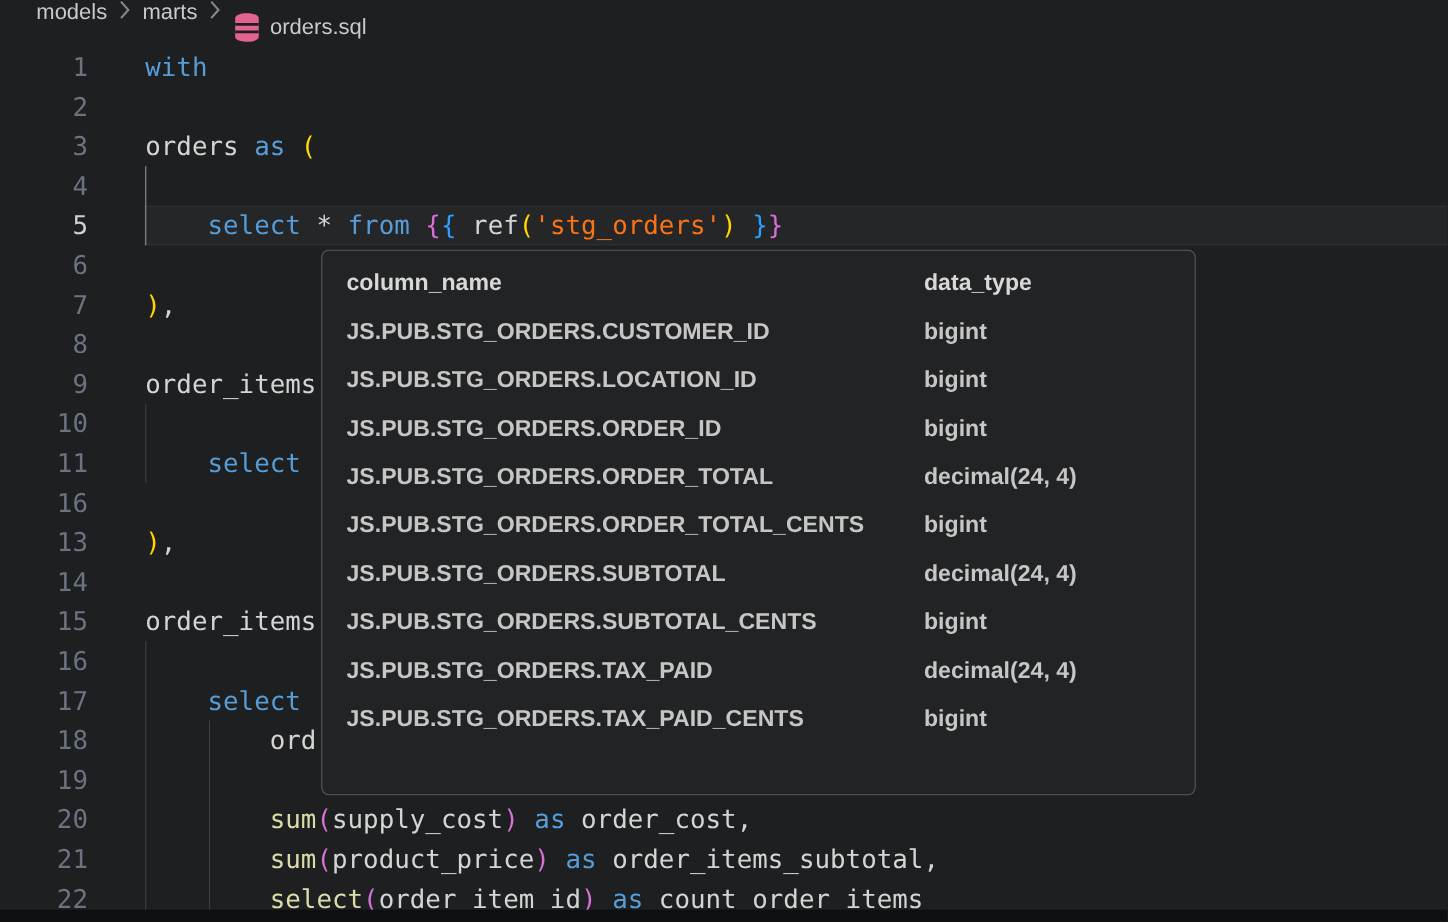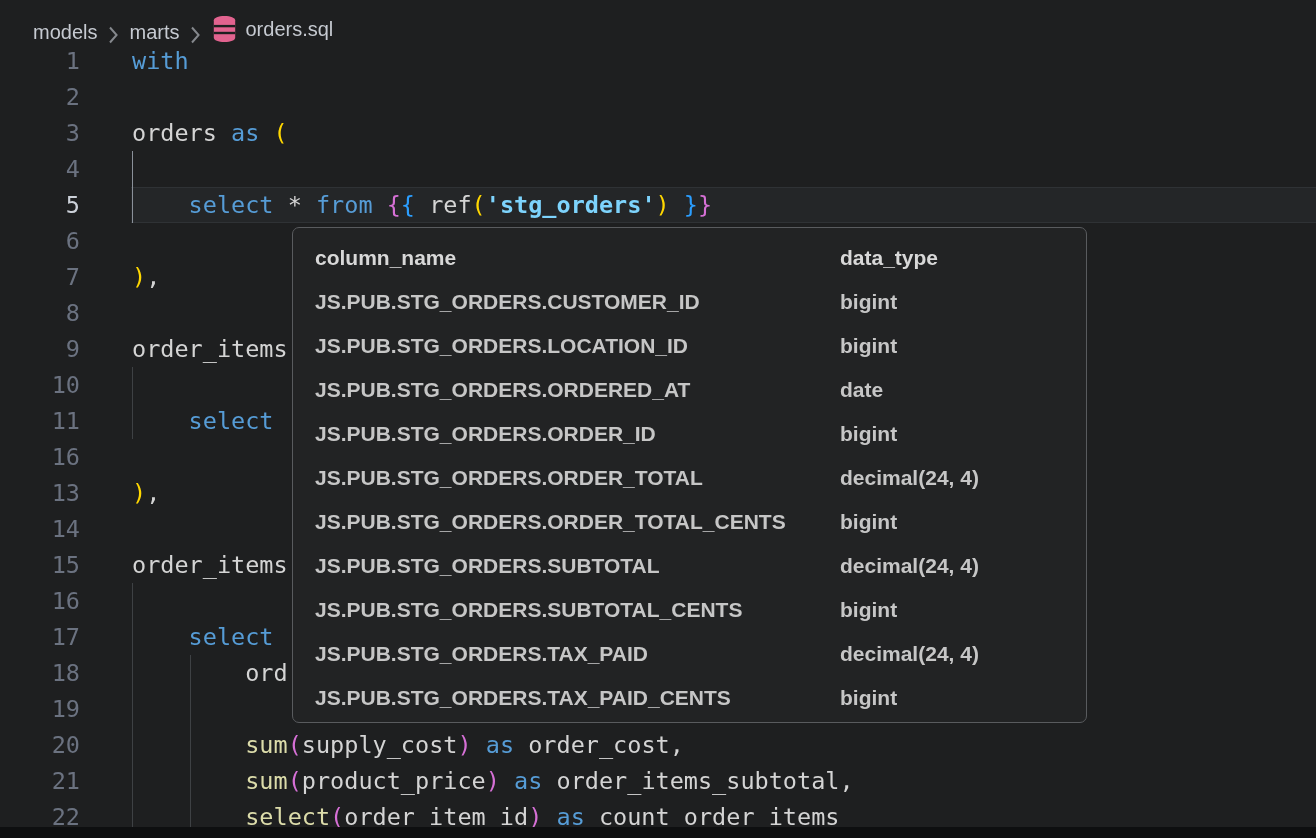--- a/index.html
+++ b/index.html
@@ -7,21 +7,21 @@
     width: 1316px; height: 838px;
     background: #1e1f20;
     overflow: hidden;
     position: relative;
     font-family: "DejaVu Sans Mono", monospace;
   }
 
   
   .breadcrumb {
     position: absolute; top: 0; left: 0; right: 0; height: 44px;
-    display: flex; align-items: flex-end;
+    display: flex; align-items: flex-start;
     padding-left: 33px;
     font-family: "Liberation Sans", sans-serif;
     font-size: 20px; color: #c6cad1;
   }
   .crumb { white-space: nowrap; cursor: default; }
   .crumb-sep { margin: 0 9px; display: flex; align-items: center; }
   .file-crumb { display: flex; align-items: center; margin-top: 10px; }
   .db-icon { margin-right: 7px; display: block; }
 
   
@@ -47,21 +47,21 @@
     display: inline-block; width: 80px; text-align: right;
     color: #6b7280; user-select: none;
   }
   .line.current .ln { color: #ccd1d9; }
   .codetext { padding-left: 52px; }
 
   
   .tk-kw  { color: #569cd6; }
   .tk-id  { color: #d4d4d4; }
   .tk-fn  { color: #dcdcaa; }
-  .tk-str { color: #7dd3fc; font-weight: bold; }
+  .tk-str { color: #f97316; }
   .tk-b1  { color: #ffd700; }
   .tk-b2  { color: #d670d6; }
   .tk-b3  { color: #2b9eff; }
 
   
   .hover-popup {
     position: absolute; left: 292px; top: 184px; 
     width: 795px; height: 496px;
     box-sizing: border-box;
     background: #222324;
@@ -157,24 +157,20 @@
     <div id="popup-rows">
         <div class="prow">
           <span class="cell">JS.PUB.STG_ORDERS.CUSTOMER_ID</span>
           <span class="cell">bigint</span>
         </div>
         <div class="prow">
           <span class="cell">JS.PUB.STG_ORDERS.LOCATION_ID</span>
           <span class="cell">bigint</span>
         </div>
         <div class="prow">
-          <span class="cell">JS.PUB.STG_ORDERS.ORDERED_AT</span>
-          <span class="cell">date</span>
-        </div>
-        <div class="prow">
           <span class="cell">JS.PUB.STG_ORDERS.ORDER_ID</span>
           <span class="cell">bigint</span>
         </div>
         <div class="prow">
           <span class="cell">JS.PUB.STG_ORDERS.ORDER_TOTAL</span>
           <span class="cell">decimal(24, 4)</span>
         </div>
         <div class="prow">
           <span class="cell">JS.PUB.STG_ORDERS.ORDER_TOTAL_CENTS</span>
           <span class="cell">bigint</span>

